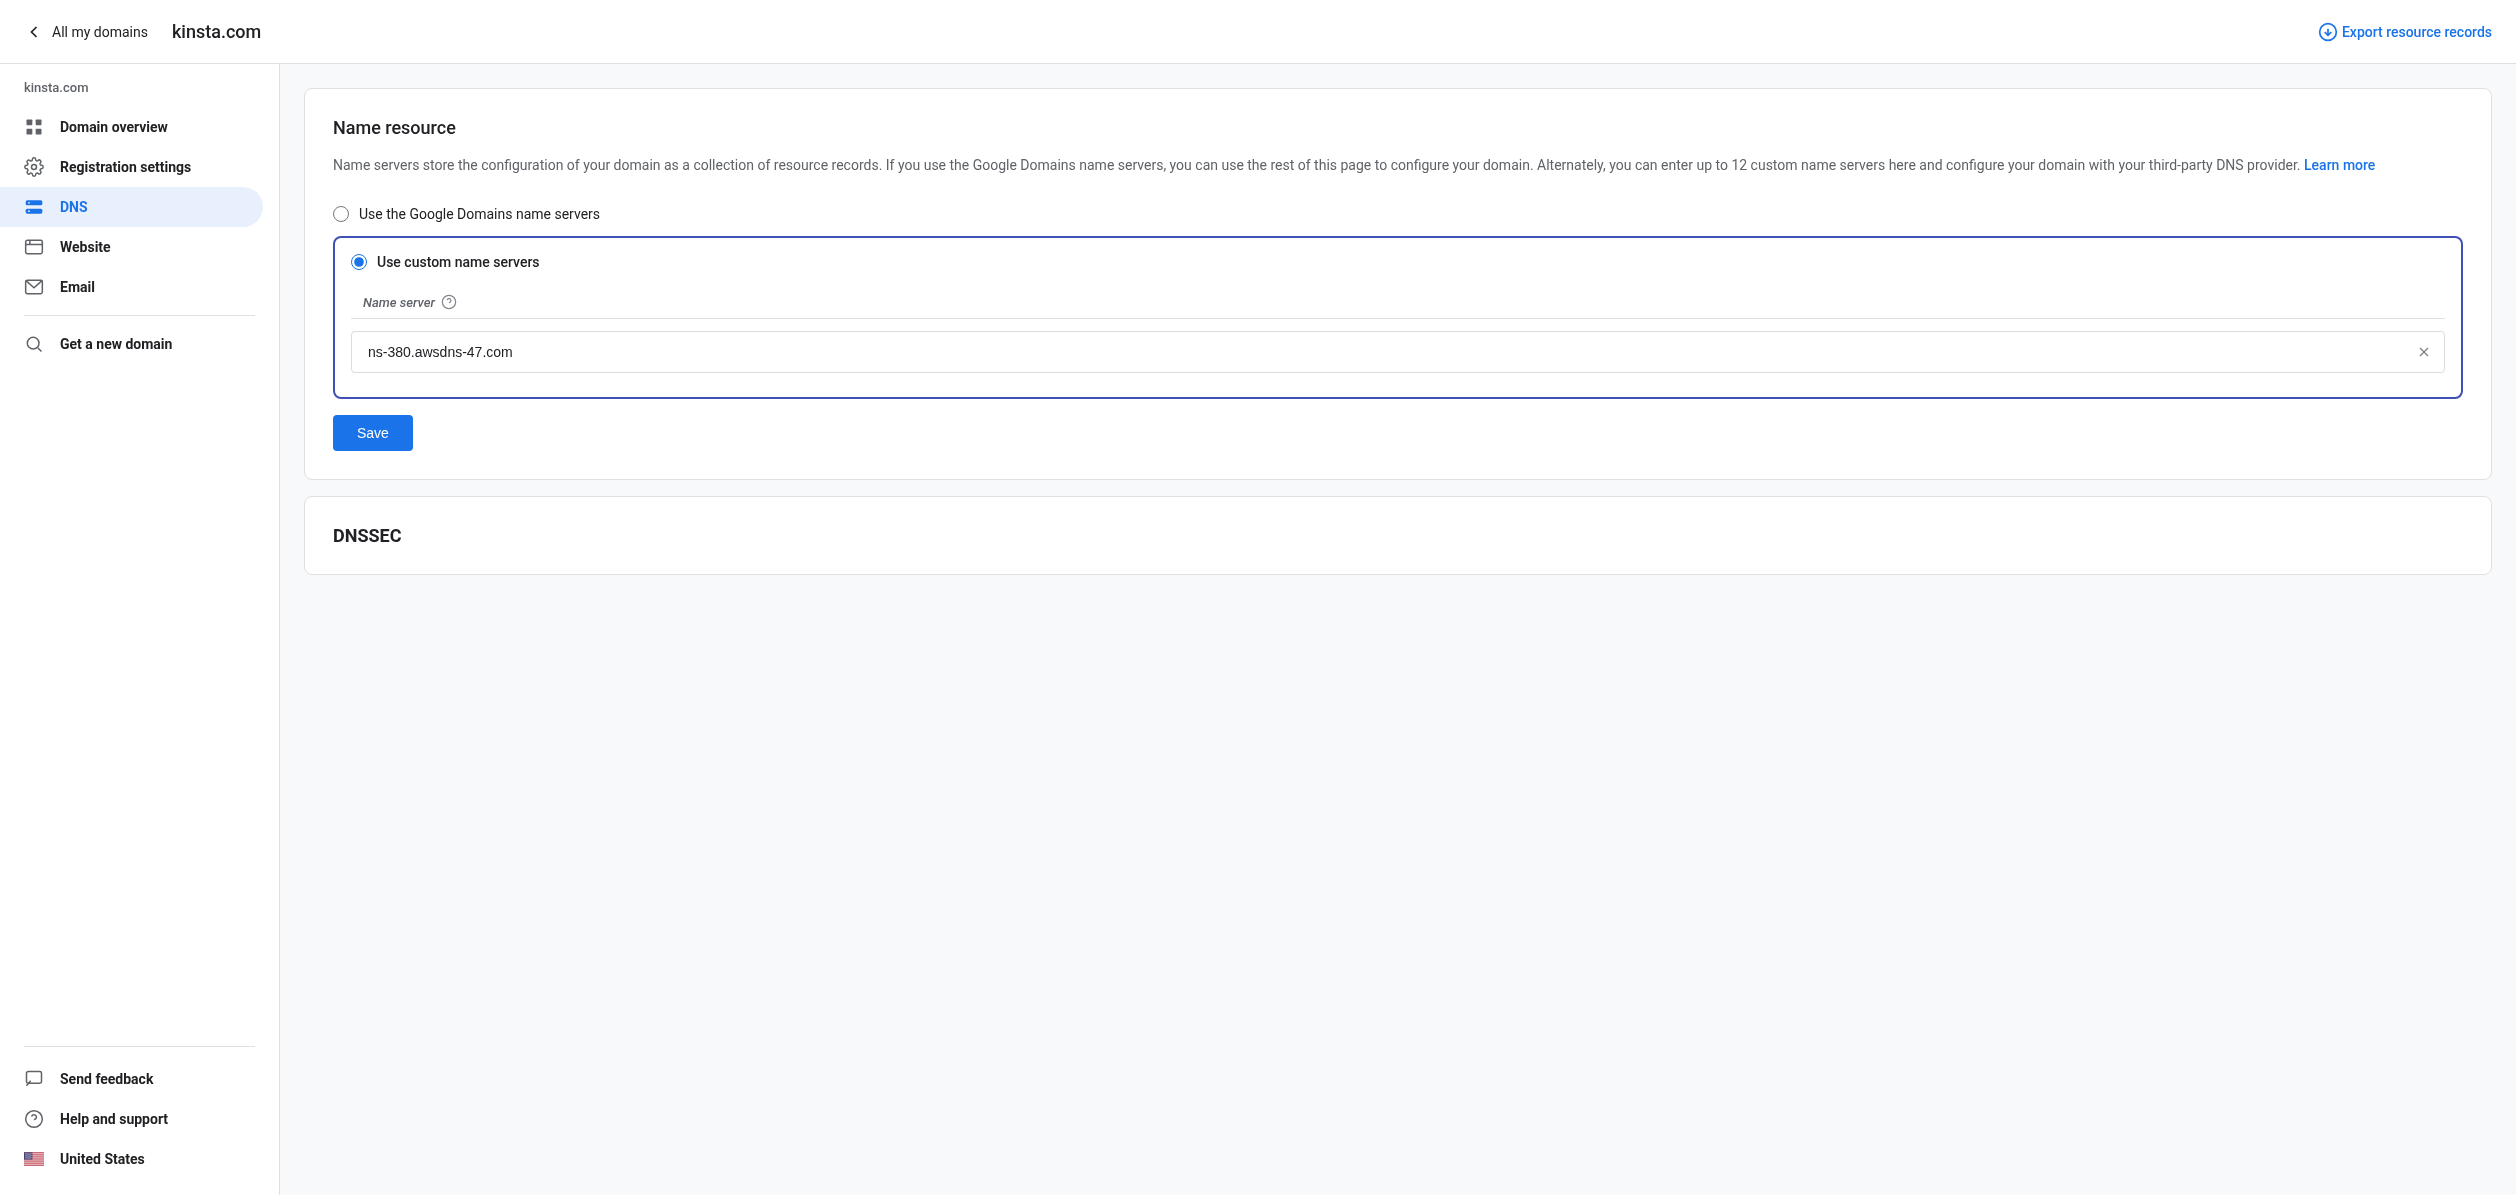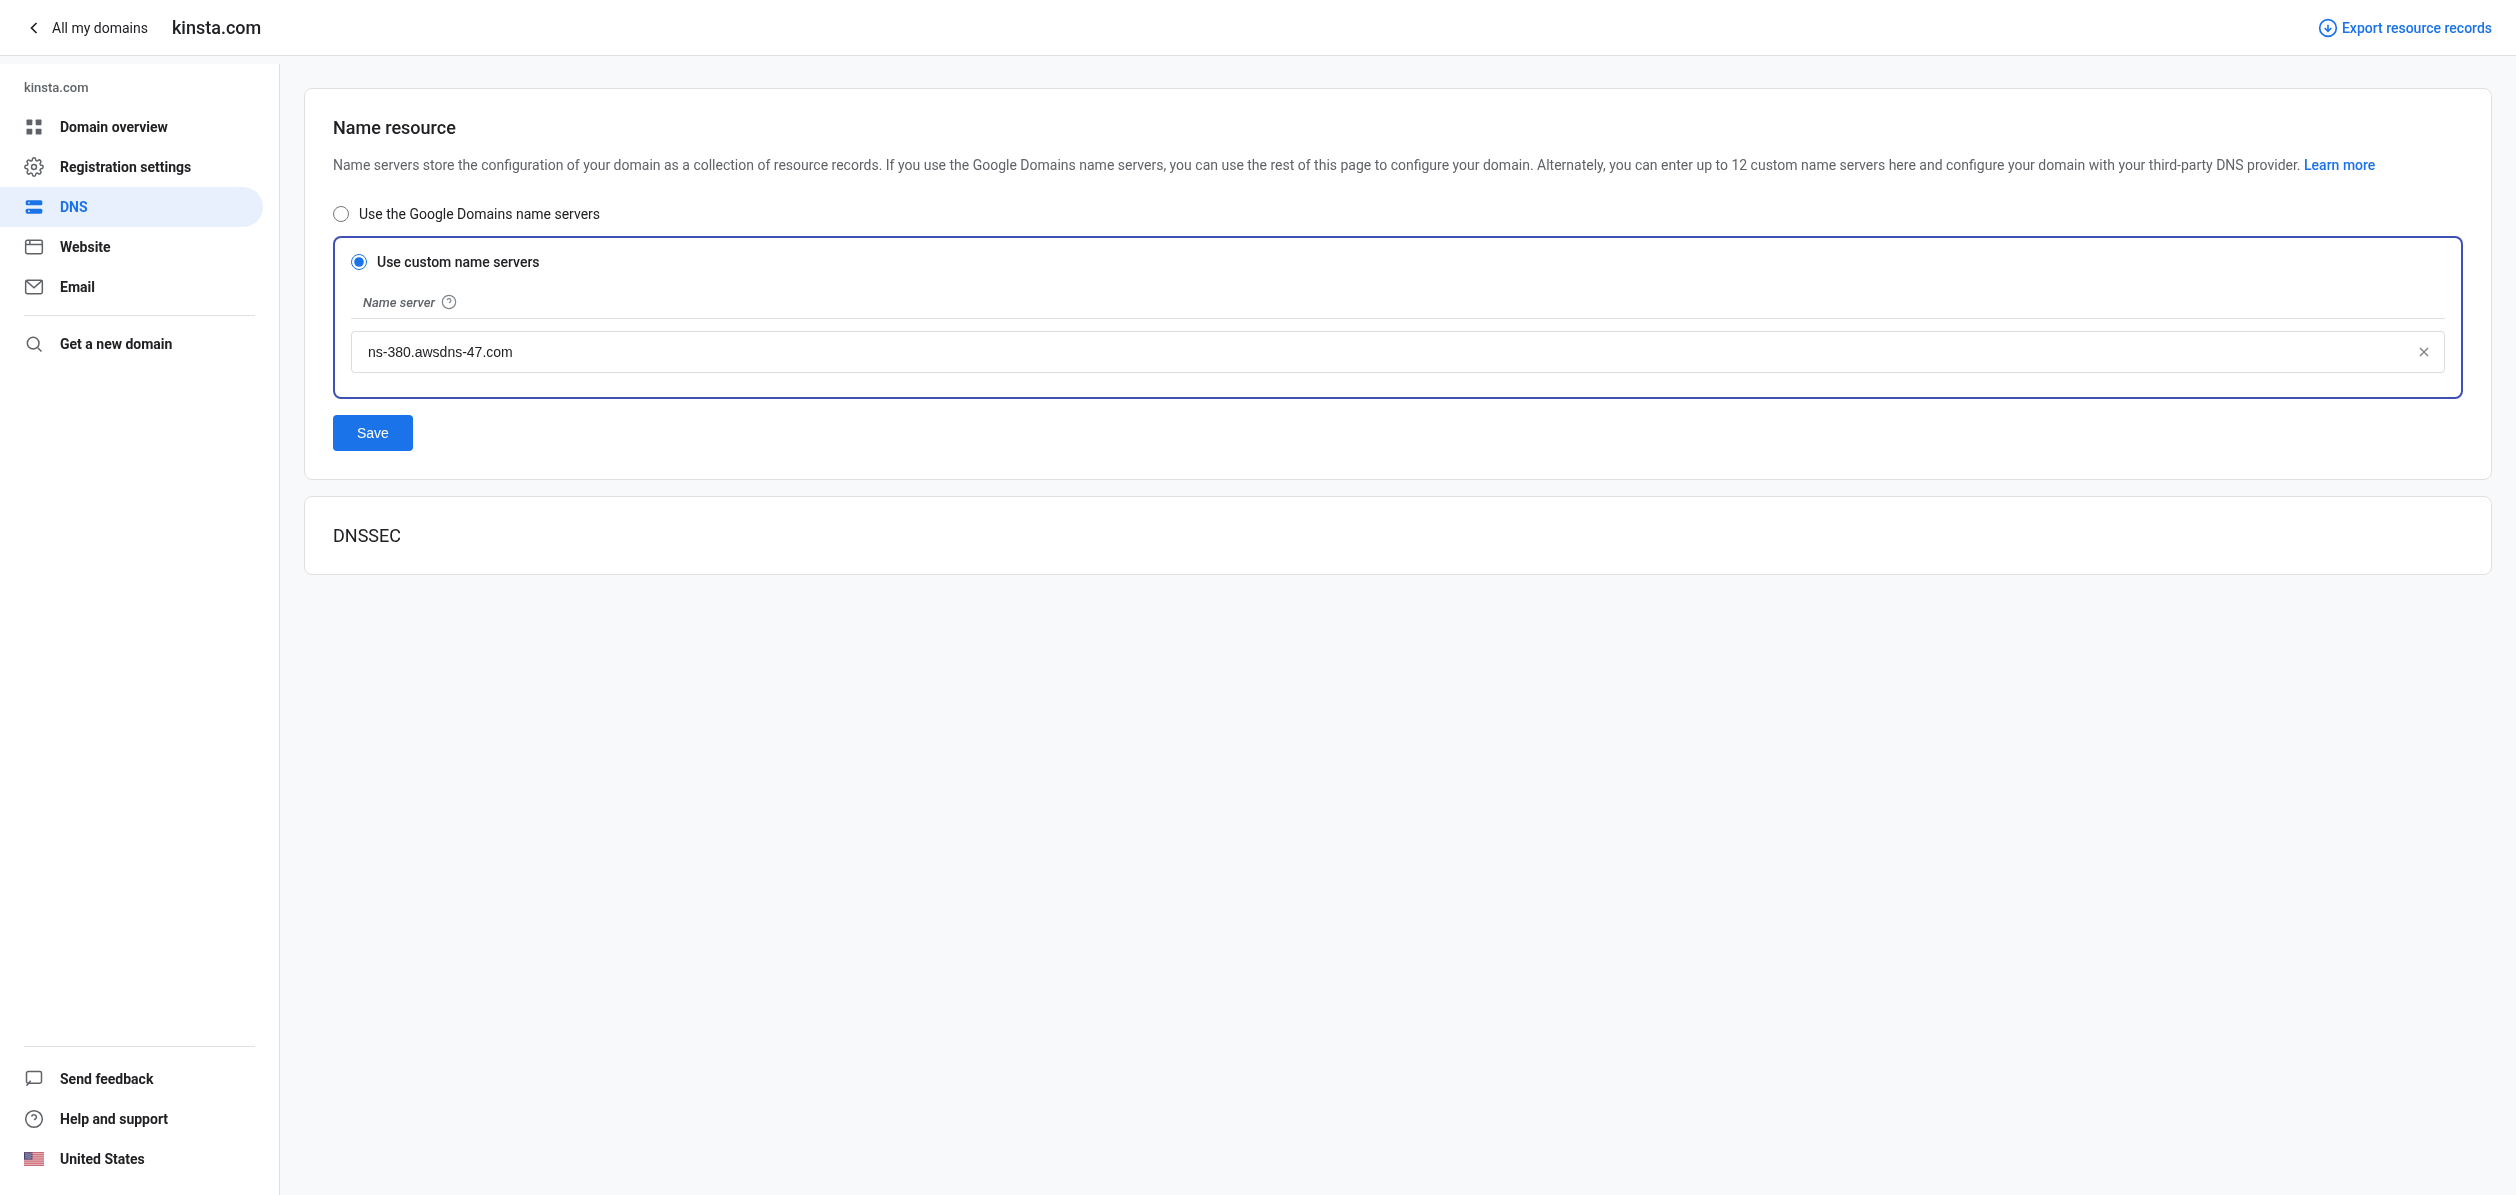--- a/index.html
+++ b/index.html
@@ -11,21 +11,21 @@
       height: 100vh;
       display: flex;
       flex-direction: column;
     }
 
     
     .header {
       display: flex;
       align-items: center;
       padding: 0 24px;
-      height: 56px;
+      height: 64px;
       background: #fff;
       border-bottom: 1px solid #e0e0e0;
       position: fixed;
       top: 0;
       left: 0;
       right: 0;
       z-index: 100;
     }
     .header-back {
       display: flex;
@@ -266,21 +266,21 @@
 
     
     .dnssec-card {
       background: #fff;
       border-radius: 8px;
       border: 1px solid #e0e0e0;
       padding: 28px;
     }
     .dnssec-title {
       font-size: 18px;
-      font-weight: 400;
+      font-weight: 700;
       color: #202124;
     }
   </style>
 </head>
 <body>
 
 <div class="header">
   <a class="header-back" href="#">
     <svg viewBox="0 0 24 24" fill="none" stroke="currentColor" stroke-width="2">
       <polyline points="15 18 9 12 15 6"></polyline>

